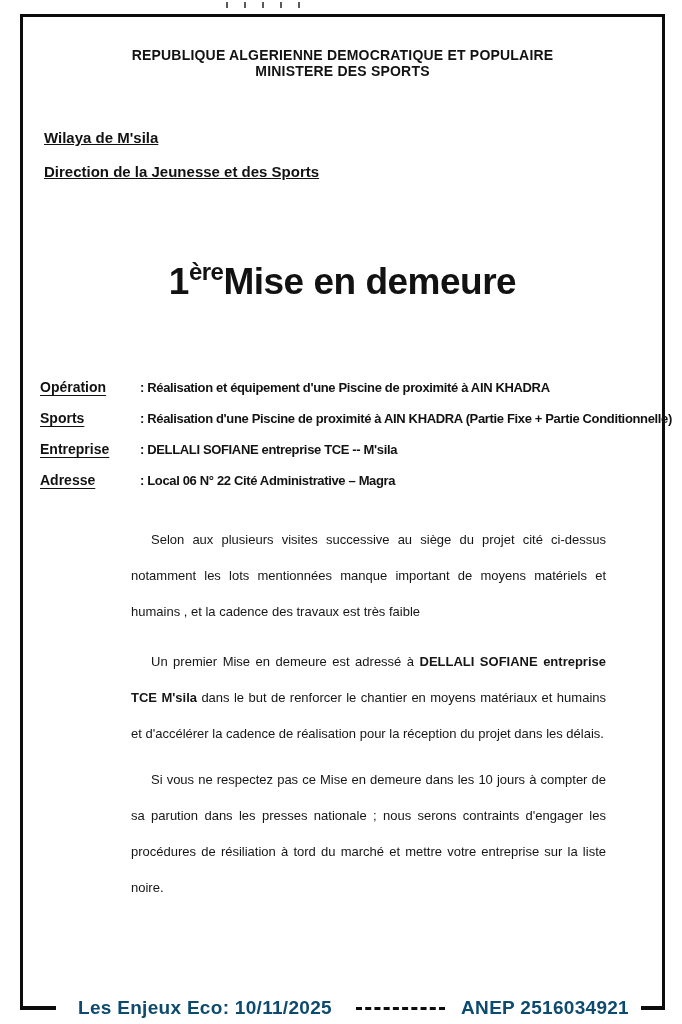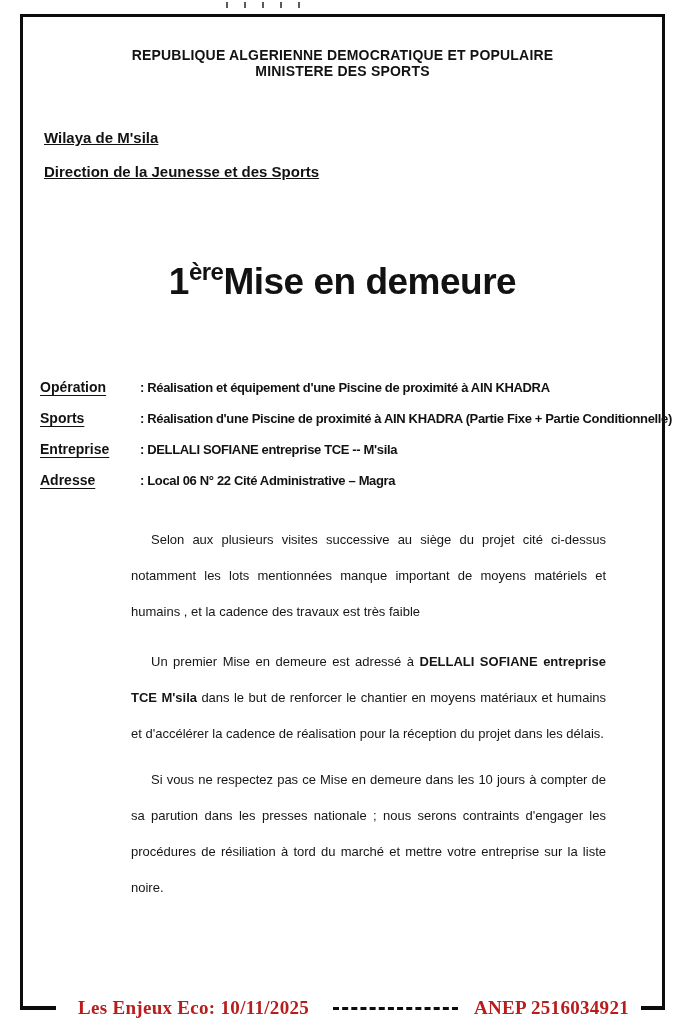--- a/index.html
+++ b/index.html
@@ -101,24 +101,24 @@
   .para.p2 { margin-top: 14px; }
   .para.p3 { margin-top: 10px; }
   .para b { font-weight: 700; }
   .footer {
     position: absolute;
     left: 20px;
     right: 17px;
     bottom: 5px;
     display: flex;
     align-items: center;
-    font-family: Liberation Serif, serif;
+    font-family: Liberation Sans, sans-serif;
     font-weight: 700;
     font-size: 19px;
-    color: #b91c1c;
+    color: #0c4a6e;
     letter-spacing: 0.3px;
   }
   .stub {
     border-top: 4px solid #0c0c0c;
     height: 0;
   }
   .stub.left  { width: 36px; margin-right: 22px; }
   .stub.right { width: 24px; margin-left: 12px; }
   .dash-line {
     flex: 1;

